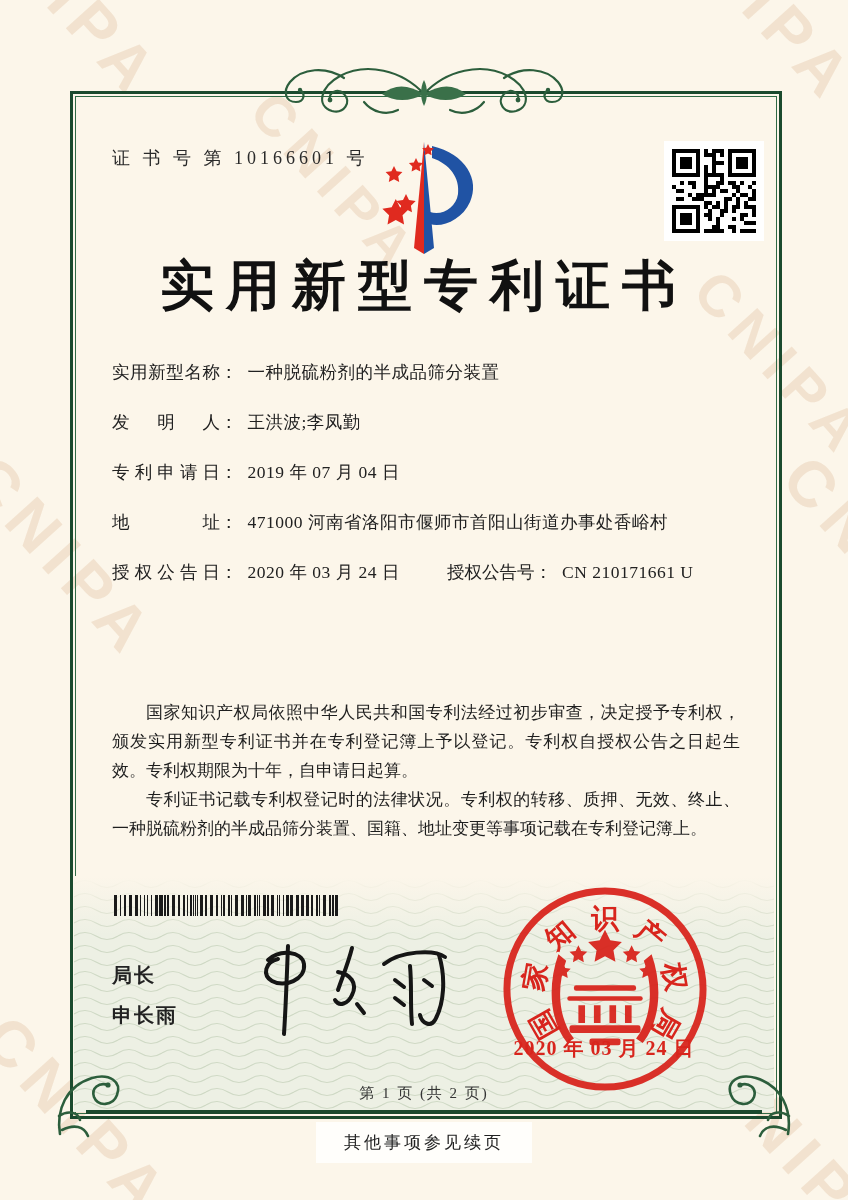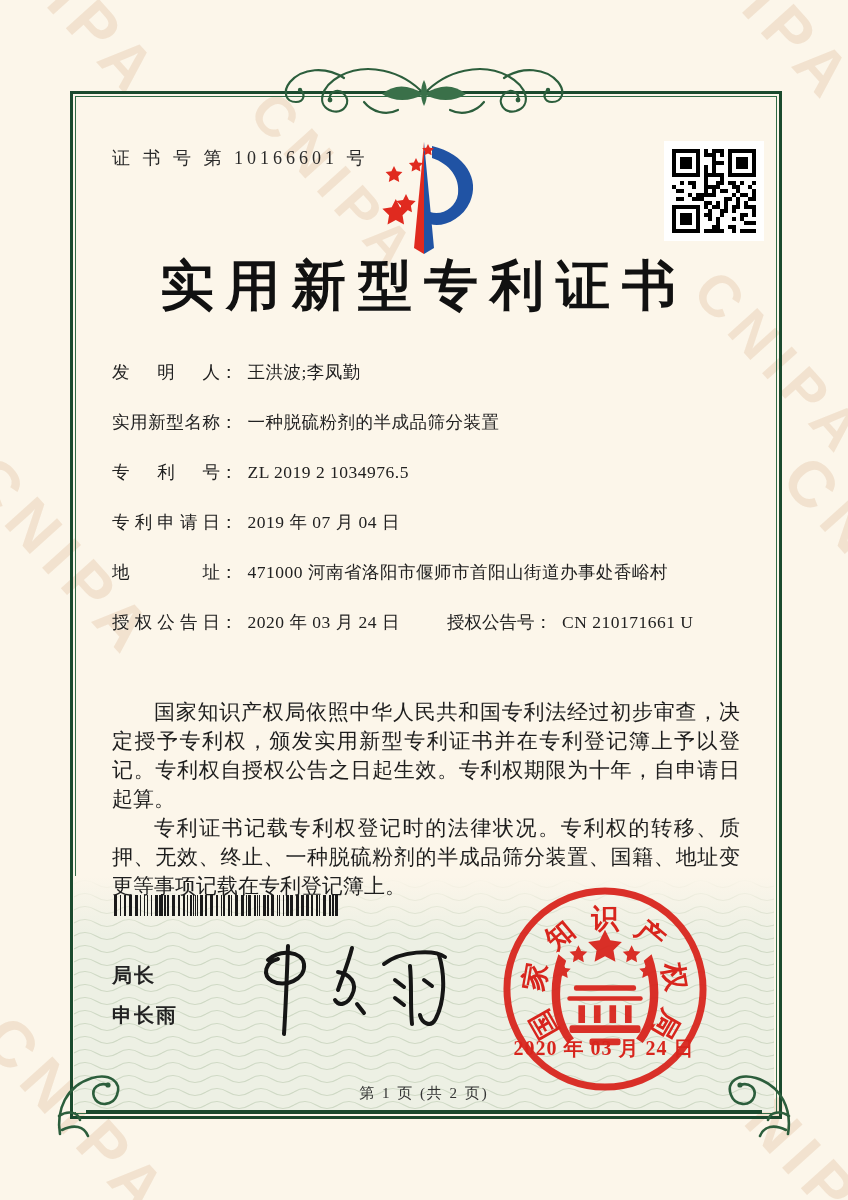--- a/index.html
+++ b/index.html
@@ -18,21 +18,21 @@
   #qr-pad{position:absolute;left:664px;top:141px;width:100px;height:100px;background:#ffffff;}
   #qr{position:absolute;left:8px;top:8px;}
   #title{position:absolute;left:0;top:250px;width:100%;text-align:center;
          font-size:54px;font-weight:bold;letter-spacing:12px;color:#111;}
   #fields{position:absolute;left:112px;top:360px;width:640px;}
   .frow{position:relative;height:50px;font-size:17.5px;white-space:nowrap;}
   .flabel{display:inline-block;width:108px;text-align:justify;text-align-last:justify;}
   .fcolon{display:inline-block;margin-right:10px;}
   .fvalue{letter-spacing:0.5px;}
   .frow2{position:absolute;left:335px;top:0;}
-  #body-text{position:absolute;left:112px;top:698px;width:628px;font-size:21px;
+  #body-text{position:absolute;left:112px;top:698px;width:628px;font-size:17px;
              line-height:29px;text-align:justify;color:#1e1e1e;}
   #body-text p{margin:0;text-indent:2em;}
   #wave-band{position:absolute;left:74px;top:876px;}
   #barcode{position:absolute;left:114px;top:895px;width:224px;height:21px;display:flex;align-items:stretch;}
   #barcode .bar{height:100%;}
   #director{position:absolute;left:112px;top:962px;
             font-family:"Liberation Sans","DejaVu Sans",sans-serif;font-size:20px;color:#222;}
   #director div{margin-bottom:13px;letter-spacing:2px;font-weight:bold;}
   #signature{position:absolute;left:238px;top:928px;}
   #seal{position:absolute;left:500px;top:884px;}
@@ -254,27 +254,24 @@
         <rect x="0" y="56" width="28" height="28" fill="#000"></rect>
         <rect x="4" y="60" width="20" height="20" fill="#fff"></rect>
         <rect x="8" y="64" width="12" height="12" fill="#000"></rect>
       </svg>
     </div>
 
   <div id="title">实用新型专利证书</div>
 
   <div id="fields">
     <div class="frow">
+      <span class="flabel">实用新型名称</span><span class="fcolon">：</span><span class="fvalue">一种脱硫粉剂的半成品筛分装置</span>
+    </div>
+    <div class="frow">
       <span class="flabel">发明人</span><span class="fcolon">：</span><span class="fvalue">王洪波;李凤勤</span>
-    </div>
-    <div class="frow">
-      <span class="flabel">实用新型名称</span><span class="fcolon">：</span><span class="fvalue">一种脱硫粉剂的半成品筛分装置</span>
-    </div>
-    <div class="frow">
-      <span class="flabel">专利号</span><span class="fcolon">：</span><span class="fvalue">ZL 2019 2 1034976.5</span>
     </div>
     <div class="frow">
       <span class="flabel">专利申请日</span><span class="fcolon">：</span><span class="fvalue">2019 年 07 月 04 日</span>
     </div>
     <div class="frow">
       <span class="flabel">地址</span><span class="fcolon">：</span><span class="fvalue">471000 河南省洛阳市偃师市首阳山街道办事处香峪村</span>
     </div>
     <div class="frow">
       <span class="flabel">授权公告日</span><span class="fcolon">：</span><span class="fvalue">2020 年 03 月 24 日</span>
       <span class="frow2">
@@ -446,14 +443,15 @@
       <rect x="68" y="70" width="6" height="16"></rect>
       <rect x="18" y="88" width="64" height="7" rx="2"></rect>
       <path d="M8,24 C-2,52 0,84 16,104 L22,100 C8,82 6,54 15,30 Z"></path>
       <path d="M92,24 C102,52 100,84 84,104 L78,100 C92,82 94,54 85,30 Z"></path>
       <rect x="36" y="100" width="28" height="6" rx="2"></rect>
     </g>
   </svg>
   <div id="seal-date">2020 年 03 月 24 日</div>
 
   <div id="page-info">第 1 页 (共 2 页)</div>
+  <div id="note-box">其他事项参见续页</div>
 
 </div>
 
 </body></html>

